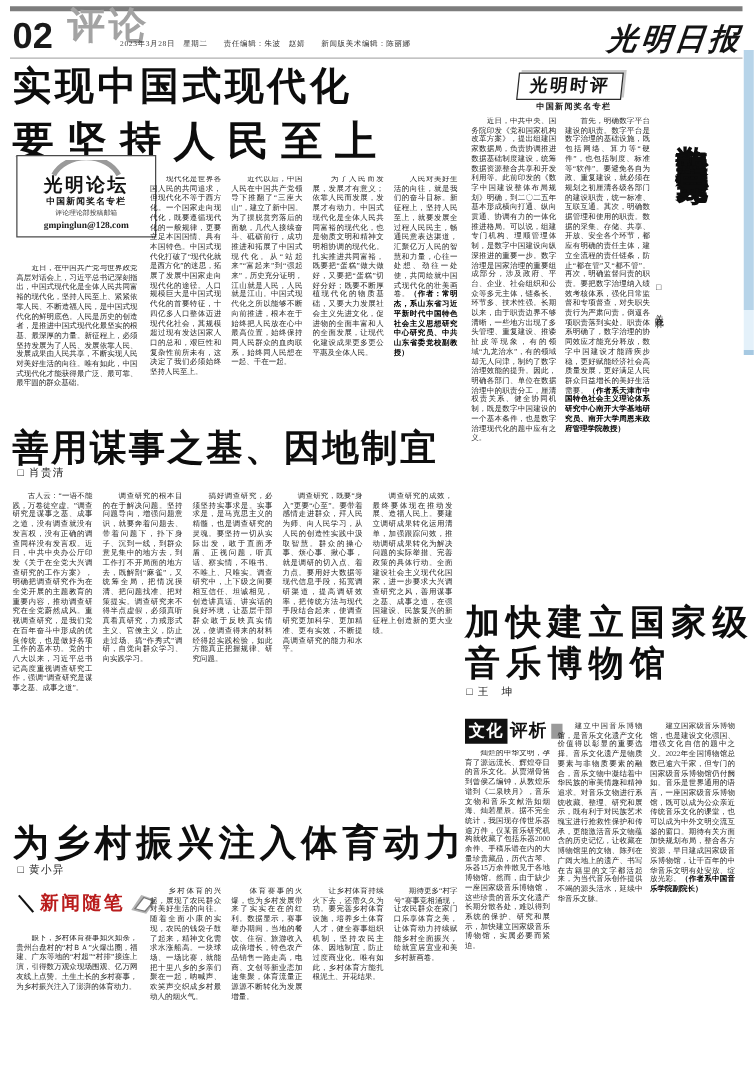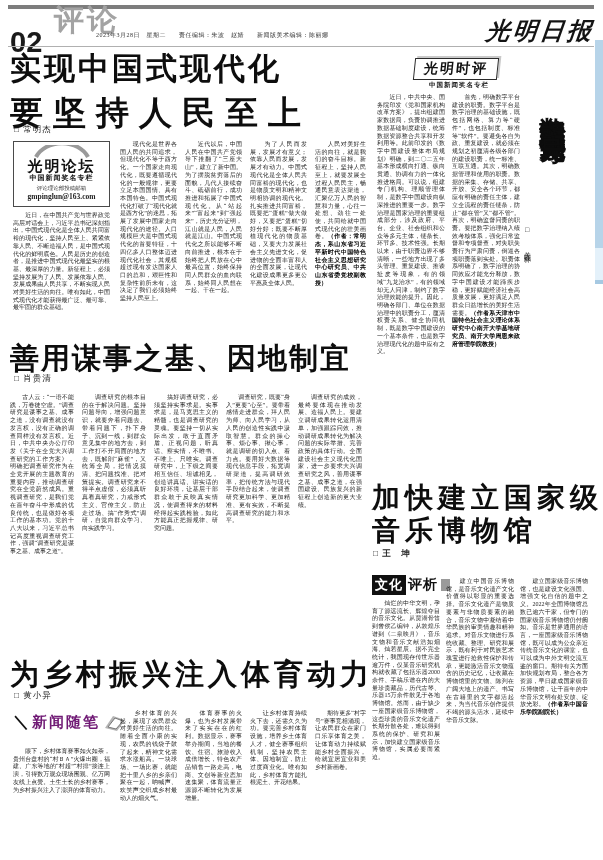--- a/index.html
+++ b/index.html
@@ -15,21 +15,21 @@
     font-size:6px;line-height:7.7px;text-align:justify;
     color:#1f1f1f;overflow:hidden;word-break:break-all;
   }
   .bodytext b{font-weight:bold;color:#000;}
   .headline{
     font-weight:bold;color:#0d0d0d;
     font-family:"DejaVu Serif","Liberation Serif",serif;
     white-space:nowrap;
   }
   .author{font-size:8.5px;color:#222;letter-spacing:1px;}
-  .pagenum{font-family:"Liberation Sans","DejaVu Sans",sans-serif;font-weight:bold;font-size:29px;color:#1a1a1a;margin-top:13px;}
+  .pagenum{font-family:"Liberation Sans","DejaVu Sans",sans-serif;font-weight:bold;font-size:29px;color:#1a1a1a;}
   .sectionname{font-weight:bold;font-size:30px;color:#a3a3a3;letter-spacing:3px;font-family:"DejaVu Serif",serif;}
   .dateline{font-size:6px;color:#333;letter-spacing:.5px;white-space:nowrap;}
   .masthead{
     font-size:24px;font-weight:bold;font-style:italic;color:#141414;
     letter-spacing:3px;transform:skewX(-6deg);
     font-family:"DejaVu Serif",serif;white-space:nowrap;
   }
   
   .forumbox{
     border:1px solid #4a4a4a;text-align:center;background:#fff;
@@ -53,21 +53,21 @@
   }
   .vauthor{writing-mode:vertical-rl;text-orientation:upright;font-size:7px;color:#222;letter-spacing:2px;}
   
   .cult-badge{display:flex;align-items:center;gap:2px;justify-content:flex-end;}
   .cult-black{background:#101010;color:#fff;font-size:13px;font-weight:bold;padding:1px 3px;letter-spacing:1px;}
   .cult-rest{font-size:14px;font-weight:bold;color:#101010;letter-spacing:1px;}
   .cult-block{width:9px;height:12px;background:#9a9a9a;margin-left:1px;}
   
   .news-badge{display:flex;align-items:center;gap:3px;}
   .news-slash{font-size:16px;font-weight:bold;color:#111;}
-  .news-text{font-size:15px;font-weight:bold;letter-spacing:2px;color:#701a75;}
+  .news-text{font-size:15px;font-weight:bold;letter-spacing:2px;color:#b91c1c;}
   .bluestrip{background:#b7d4e9;}
   .bluestrip2{background:#e4f1fa;}
   .bluestrip3{background:#a6c9e2;}
 </style>
 </head>
 <body>
 
 <div class="abs rule" style="left:8px;top:5px;width:586px;height:4px;"></div>
 <div class="abs pagenum" style="left:10px;top:13px;">02</div>
 <div class="abs sectionname" style="left:54px;top:0;">评论</div>
@@ -76,28 +76,28 @@
 <div class="abs" style="left:8px;top:46px;width:586px;height:1px;background:#b0b0b0;"></div>
 
 <div class="abs bluestrip" style="left:595px;top:40px;width:8px;height:208px;"></div>
 <div class="abs bluestrip2" style="left:595px;top:248px;width:8px;height:32px;"></div>
 <div class="abs bluestrip3" style="left:595px;top:280px;width:8px;height:4px;"></div>
 
 <div class="abs headline" style="left:10px;top:48px;font-size:31px;letter-spacing:3px;">实现中国式现代化</div>
 <div class="abs headline" style="left:10px;top:91px;font-size:33px;letter-spacing:10px;">要坚持人民至上</div>
 <div class="abs author" style="left:14px;top:124px;text-align:right;">□ 常明杰</div>
 
-<div class="abs forumbox" style="left:13px;top:141px;width:97px;height:66px;">
+<div class="abs forumbox" style="left:13px;top:124px;width:112px;height:66px;">
   <svg width="64" height="13" viewBox="0 0 64 13" style="display:block;margin:0 auto;">
       <path d="M6,12 A28,22 0 0 1 58,12" fill="none" stroke="#9a9a9a" stroke-width="4"></path>
     </svg>
   <div class="ftitle">光明论坛</div>
   <div class="fsub">中国新闻奖名专栏</div>
   <div class="fline">评论理论部投稿邮箱</div>
-  <div class="femail">gmpinglun@163.com</div>
+  <div class="femail">gmpinglun@128.com</div>
 </div>
 
 <div class="abs bodytext" style="left:13px;top:212px;width:97px;height:120px;">　　近日，在中国共产党与世界政党高层对话会上，习近平总书记深刻指出，中国式现代化是全体人民共同富裕的现代化，坚持人民至上、紧紧依靠人民、不断造福人民，是中国式现代化的鲜明底色。人民是历史的创造者，是推进中国式现代化最坚实的根基、最深厚的力量。新征程上，必须坚持发展为了人民、发展依靠人民、发展成果由人民共享，不断实现人民对美好生活的向往。唯有如此，中国式现代化才能获得最广泛、最可靠、最牢固的群众基础。</div>
 <div class="abs bodytext" style="left:120px;top:141px;width:57px;height:192px;">　　现代化是世界各国人民的共同追求，但现代化不等于西方化。一个国家走向现代化，既要遵循现代化的一般规律，更要立足本国国情、具有本国特色。中国式现代化打破了“现代化就是西方化”的迷思，拓展了发展中国家走向现代化的途径。人口规模巨大是中国式现代化的首要特征，十四亿多人口整体迈进现代化社会，其规模超过现有发达国家人口的总和，艰巨性和复杂性前所未有，这决定了我们必须始终坚持人民至上。</div>
 <div class="abs bodytext" style="left:185px;top:141px;width:57px;height:192px;">　　近代以后，中国人民在中国共产党领导下推翻了“三座大山”，建立了新中国。为了摆脱贫穷落后的面貌，几代人接续奋斗、砥砺前行，成功推进和拓展了中国式现代化。从“站起来”“富起来”到“强起来”，历史充分证明，江山就是人民，人民就是江山。中国式现代化之所以能够不断向前推进，根本在于始终把人民放在心中最高位置，始终保持同人民群众的血肉联系，始终同人民想在一起、干在一起。</div>
 <div class="abs bodytext" style="left:250px;top:141px;width:57px;height:192px;">　　为了人民而发展，发展才有意义；依靠人民而发展，发展才有动力。中国式现代化是全体人民共同富裕的现代化，也是物质文明和精神文明相协调的现代化。扎实推进共同富裕，既要把“蛋糕”做大做好，又要把“蛋糕”切好分好；既要不断厚植现代化的物质基础，又要大力发展社会主义先进文化，促进物的全面丰富和人的全面发展，让现代化建设成果更多更公平惠及全体人民。</div>
 <div class="abs bodytext" style="left:315px;top:141px;width:51px;height:192px;">
   <span>　　人民对美好生活的向往，就是我们的奋斗目标。新征程上，坚持人民至上，就要发展全过程人民民主，畅通民意表达渠道，汇聚亿万人民的智慧和力量，心往一处想、劲往一处使，共同绘就中国式现代化的壮美画卷。</span><b>（作者：常明杰，系山东省习近平新时代中国特色社会主义思想研究中心研究员、中共山东省委党校副教授）</b>
 </div>
 
@@ -117,21 +117,21 @@
 <div class="abs headline" style="left:10px;top:339px;font-size:29px;letter-spacing:2px;">善用谋事之基、因地制宜</div>
 <div class="abs author" style="left:14px;top:373px;">□ 肖贵清</div>
 <div class="abs bodytext" style="left:10px;top:394px;width:64px;height:254px;">　　古人云：“一语不能践，万卷徒空虚。”调查研究是谋事之基、成事之道，没有调查就没有发言权，没有正确的调查同样没有发言权。近日，中共中央办公厅印发《关于在全党大兴调查研究的工作方案》，明确把调查研究作为在全党开展的主题教育的重要内容，推动调查研究在全党蔚然成风。重视调查研究，是我们党在百年奋斗中形成的优良传统，也是做好各项工作的基本功。党的十八大以来，习近平总书记高度重视调查研究工作，强调“调查研究是谋事之基、成事之道”。</div>
 <div class="abs bodytext" style="left:82px;top:394px;width:64px;height:254px;">　　调查研究的根本目的在于解决问题。坚持问题导向，增强问题意识，就要奔着问题去、带着问题下，扑下身子、沉到一线，到群众意见集中的地方去，到工作打不开局面的地方去，既解剖“麻雀”，又统筹全局，把情况摸清、把问题找准、把对策提实。调查研究来不得半点虚假，必须真听真看真研究，力戒形式主义、官僚主义，防止走过场、搞“作秀式”调研，自觉向群众学习、向实践学习。</div>
 <div class="abs bodytext" style="left:154px;top:394px;width:64px;height:254px;">　　搞好调查研究，必须坚持实事求是。实事求是，是马克思主义的精髓，也是调查研究的灵魂。要坚持一切从实际出发，敢于直面矛盾、正视问题，听真话、察实情，不唯书、不唯上、只唯实。调查研究中，上下级之间要相互信任、坦诚相见，创造讲真话、讲实话的良好环境，让基层干部群众敢于反映真实情况，使调查得来的材料经得起实践检验，如此方能真正把握规律、研究问题。</div>
 <div class="abs bodytext" style="left:226px;top:394px;width:64px;height:254px;">　　调查研究，既要“身入”更要“心至”。要带着感情走进群众，拜人民为师、向人民学习，从人民的创造性实践中汲取智慧。群众的操心事、烦心事、揪心事，就是调研的切入点、着力点。要用好大数据等现代信息手段，拓宽调研渠道，提高调研效率，把传统方法与现代手段结合起来，使调查研究更加科学、更加精准、更有实效，不断提高调查研究的能力和水平。</div>
 <div class="abs bodytext" style="left:298px;top:394px;width:64px;height:254px;">　　调查研究的成效，最终要体现在推动发展、造福人民上。要建立调研成果转化运用清单，加强跟踪问效，推动调研成果转化为解决问题的实际举措、完善政策的具体行动。全面建设社会主义现代化国家，进一步要求大兴调查研究之风，善用谋事之基、成事之道，在强国建设、民族复兴的新征程上创造新的更大业绩。</div>
 
 <div class="abs headline" style="left:372px;top:479px;font-size:28px;letter-spacing:5px;">加快建立国家级</div>
 <div class="abs headline" style="left:372px;top:512px;font-size:28px;letter-spacing:5px;">音乐博物馆</div>
-<div class="abs author" style="left:373px;top:548px;font-weight:bold;">□ 王　坤</div>
+<div class="abs author" style="left:373px;top:548px;">□ 王　坤</div>
 
 <div class="abs cult-badge" style="left:372px;top:575px;">
   <span class="cult-black">文化</span>
   <span class="cult-rest">评析</span>
   <span class="cult-block"></span>
 </div>
 
 <div class="abs bodytext" style="left:372px;top:600px;width:68px;height:256px;">　　灿烂的中华文明，孕育了源远流长、辉煌夺目的音乐文化。从贾湖骨笛到曾侯乙编钟，从敦煌乐谱到《二泉映月》，音乐文物和音乐文献浩如烟海、灿若星辰。据不完全统计，我国现存传世乐器逾万件，仅某音乐研究机构就收藏了包括乐器2000余件、手稿乐谱在内的大量珍贵藏品，历代古琴、乐器15万余件散见于各地博物馆。然而，由于缺少一座国家级音乐博物馆，这些珍贵的音乐文化遗产长期分散各处，难以得到系统的保护、研究和展示，加快建立国家级音乐博物馆，实属必要而紧迫。</div>
 <div class="abs bodytext" style="left:446px;top:578px;width:68px;height:278px;">　　建立中国音乐博物馆，是音乐文化遗产文化价值得以彰显的重要选择。音乐文化遗产是物质要素与非物质要素的融合，音乐文物中凝结着中华民族的审美情趣和精神追求。对音乐文物进行系统收藏、整理、研究和展示，既有利于对民族艺术瑰宝进行抢救性保护和传承，更能激活音乐文物蕴含的历史记忆，让收藏在博物馆里的文物、陈列在广阔大地上的遗产、书写在古籍里的文字都活起来，为当代音乐创作提供不竭的源头活水，延续中华音乐文脉。</div>
 <div class="abs bodytext" style="left:520px;top:578px;width:68px;height:278px;">

